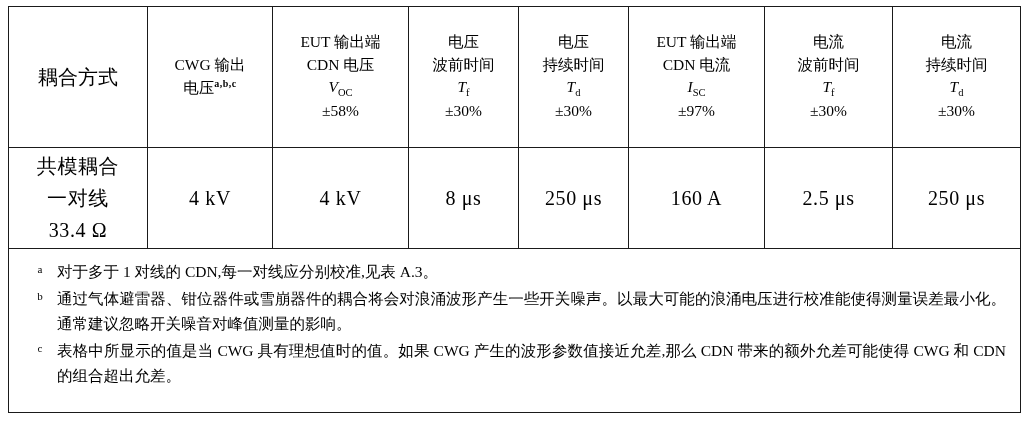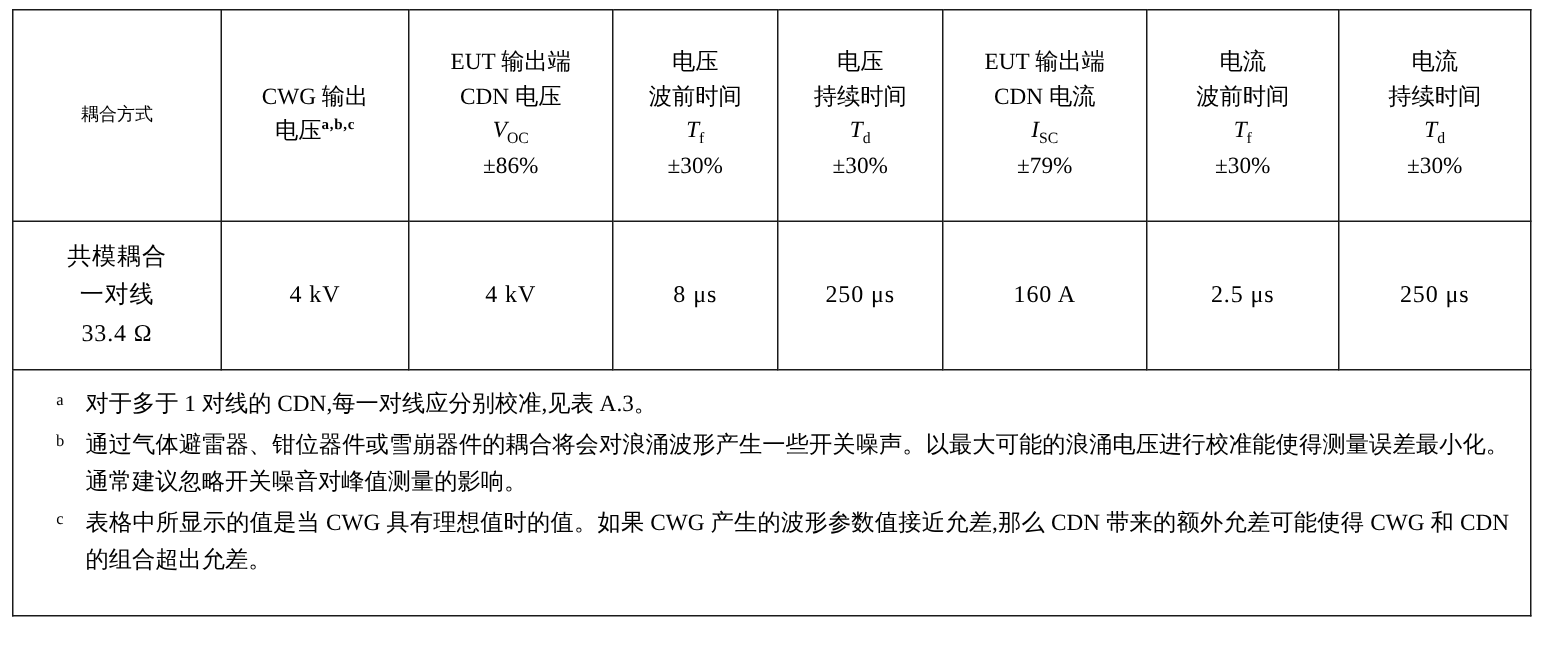--- a/index.html
+++ b/index.html
@@ -52,26 +52,26 @@
     vertical-align: sub;
     font-style: normal;
   }
   .hdr-cell .sup {
     font-size: 10px;
     vertical-align: super;
     letter-spacing: 0.5px;
     font-weight: bold;
   }
   .hdr-first {
-    font-size: 12px;
+    font-size: 20px;
   }
   
   .data-cell {
     height: 94px;
-    font-size: 16px;
+    font-size: 20px;
     letter-spacing: 0.6px;
   }
   .data-cell .ln {
     display: block;
     line-height: 1.6;
     white-space: nowrap;
   }
   .unit-it {
   }
   
@@ -124,39 +124,39 @@
           <span class="ln">耦合方式</span>
         </th>
         <th class="hdr-cell">
           <span class="ln">CWG 输出</span>
           <span class="ln"><span>电压</span><span class="sup">a,b,c</span></span>
         </th>
         <th class="hdr-cell">
           <span class="ln">EUT 输出端</span>
           <span class="ln">CDN 电压</span>
           <span class="ln"><span class="sym">V</span><span class="sub">OC</span></span>
-          <span class="ln">±86%</span>
+          <span class="ln">±58%</span>
         </th>
         <th class="hdr-cell">
           <span class="ln">电压</span>
           <span class="ln">波前时间</span>
           <span class="ln"><span class="sym">T</span><span class="sub">f</span></span>
           <span class="ln">±30%</span>
         </th>
         <th class="hdr-cell">
           <span class="ln">电压</span>
           <span class="ln">持续时间</span>
           <span class="ln"><span class="sym">T</span><span class="sub">d</span></span>
           <span class="ln">±30%</span>
         </th>
         <th class="hdr-cell">
           <span class="ln">EUT 输出端</span>
           <span class="ln">CDN 电流</span>
           <span class="ln"><span class="sym">I</span><span class="sub">SC</span></span>
-          <span class="ln">±79%</span>
+          <span class="ln">±97%</span>
         </th>
         <th class="hdr-cell">
           <span class="ln">电流</span>
           <span class="ln">波前时间</span>
           <span class="ln"><span class="sym">T</span><span class="sub">f</span></span>
           <span class="ln">±30%</span>
         </th>
         <th class="hdr-cell">
           <span class="ln">电流</span>
           <span class="ln">持续时间</span>

